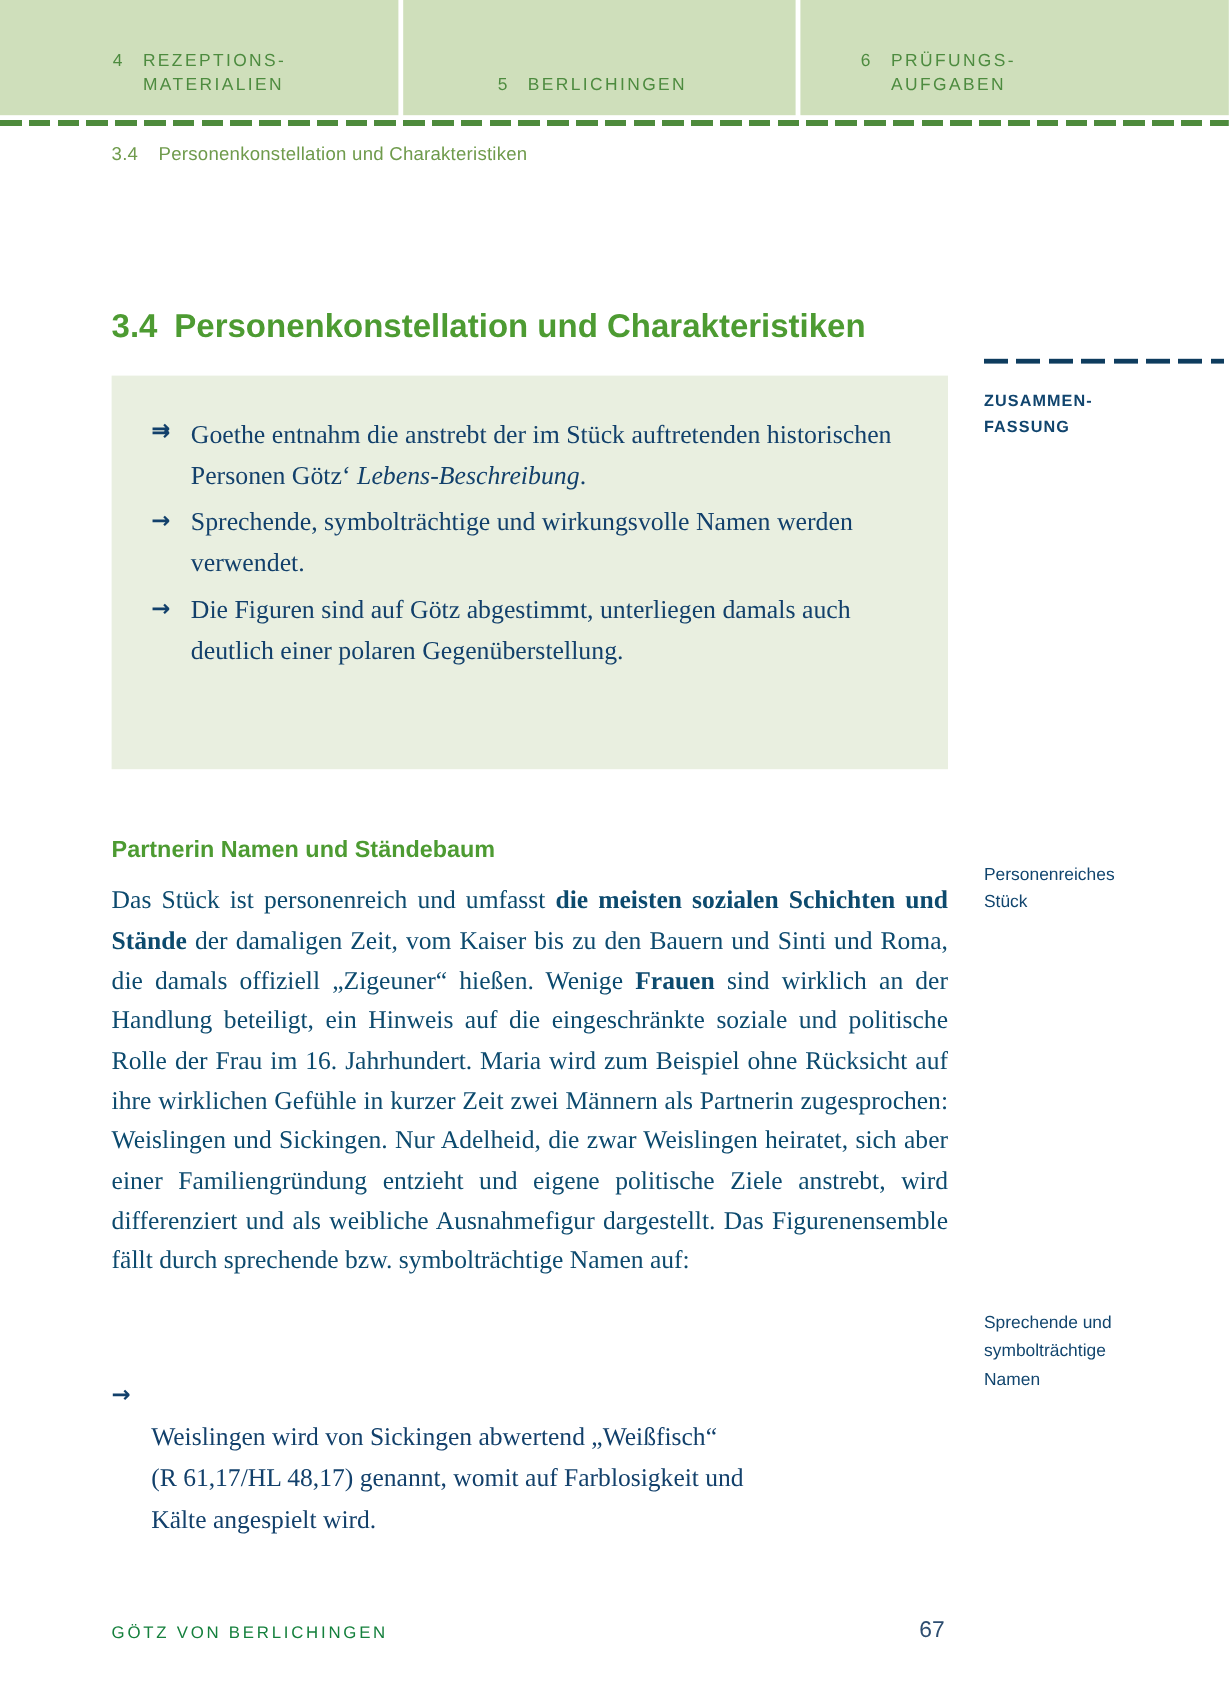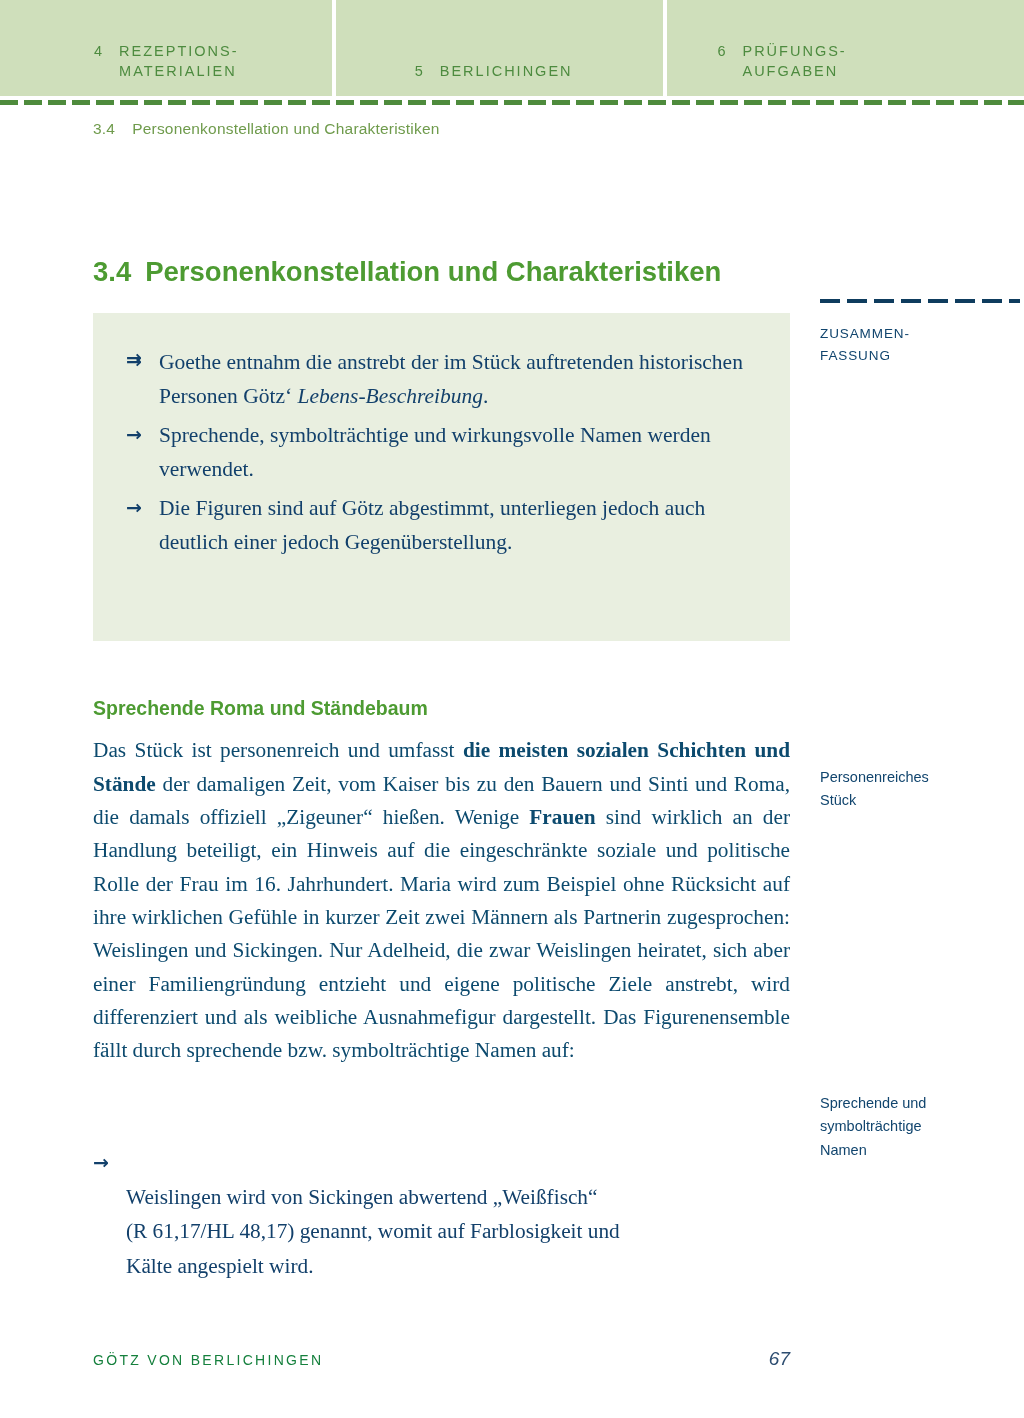--- a/index.html
+++ b/index.html
@@ -154,29 +154,28 @@
   .margin-note {
     position: absolute;
     left: 820px;
     width: 195px;
     font-size: 14.5px;
     color: #11456e;
     line-height: 1.62;
   }
   .margin-note.heading {
     top: 323px;
-    font-weight: normal;
+    font-weight: bold;
     letter-spacing: 0.9px;
     font-size: 13.5px;
     white-space: pre-line;
   }
   .margin-note.n1 {
     top: 718px;
     white-space: pre-line;
-    margin-top: 48px;
   }
   .margin-note.n2 {
     top: 1092px;
     white-space: pre-line;
   }
 
   
   .sub-heading {
     position: absolute;
     left: 93px;
@@ -240,24 +239,23 @@
     top: 1352px;
     font-size: 14px;
     letter-spacing: 2.3px;
     color: #15803d;
   }
   .footer-page {
     position: absolute;
     left: 766px;
     top: 1348px;
     width: 24px;
-    text-align: right;
+    text-align: left;
     font-size: 19px;
     color: #2d4d70;
-    font-style: italic;
   }
 </style>
 </head>
 <body>
 
 <div class="tabstrip">
   <div class="tab t1">
     <div class="tab-inner">
       <span class="tab-num">4</span>
       <span class="tab-label">REZEPTIONS-
@@ -294,35 +292,35 @@
     <li>
       <span class="arrow">→</span>
     </li>
     <li>
       <span class="arrow">→</span><span>Goethe entnahm die anstrebt der im Stück auftretenden historischen Personen Götz‘ </span><i>Lebens-Beschreibung</i><span>.</span>
     </li>
     <li>
       <span class="arrow">→</span><span>Sprechende, symbolträchtige und wirkungsvolle Namen werden verwendet.</span>
     </li>
     <li>
-      <span class="arrow">→</span><span>Die Figuren sind auf Götz abgestimmt, unterliegen jedoch auch deutlich einer jedoch Gegenüberstellung.</span>
+      <span class="arrow">→</span><span>Die Figuren sind auf Götz abgestimmt, unterliegen damals auch deutlich einer polaren Gegenüberstellung.</span>
     </li>
   </ul>
 </div>
 
 <div class="margin-rule"></div>
 <div class="margin-note heading">ZUSAMMEN-
 FASSUNG</div>
 <div class="margin-note n1">Personenreiches
 Stück</div>
 <div class="margin-note n2">Sprechende und
 symbolträchtige
 Namen</div>
 
-<h2 class="sub-heading">Sprechende Roma und Ständebaum</h2>
+<h2 class="sub-heading">Partnerin Namen und Ständebaum</h2>
 
 <p class="body-para"><span>Das Stück ist personenreich und umfasst </span><b>die meisten sozialen Schichten und Stände</b><span> der damaligen Zeit, vom Kaiser bis zu den Bauern und Sinti und Roma, die damals offiziell „Zigeuner“ hießen. Wenige </span><b>Frauen</b><span> sind wirklich an der Handlung beteiligt, ein Hinweis auf die eingeschränkte soziale und politische Rolle der Frau im 16. Jahrhundert. Maria wird zum Beispiel ohne Rücksicht auf ihre wirklichen Gefühle in kurzer Zeit zwei Männern als Partnerin zugesprochen: Weislingen und Sickingen. Nur Adelheid, die zwar Weislingen heiratet, sich aber einer Familiengründung entzieht und eigene politische Ziele anstrebt, wird differenziert und als weibliche Ausnahmefigur dargestellt. Das Figurenensemble fällt durch sprechende bzw. symbolträchtige Namen auf:</span></p>
 
 <ul class="bullet-list">
   <li>
     <span class="arrow">→</span><span>Weislingen wird von Sickingen abwertend „Weißfisch“
 (R 61,17/HL 48,17) genannt, womit auf Farblosigkeit und
 Kälte angespielt wird.</span>
   </li>
 </ul>

